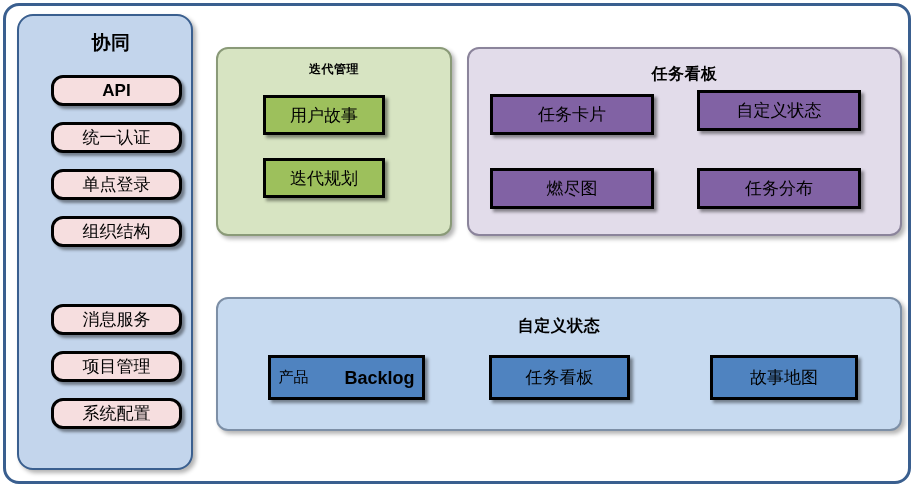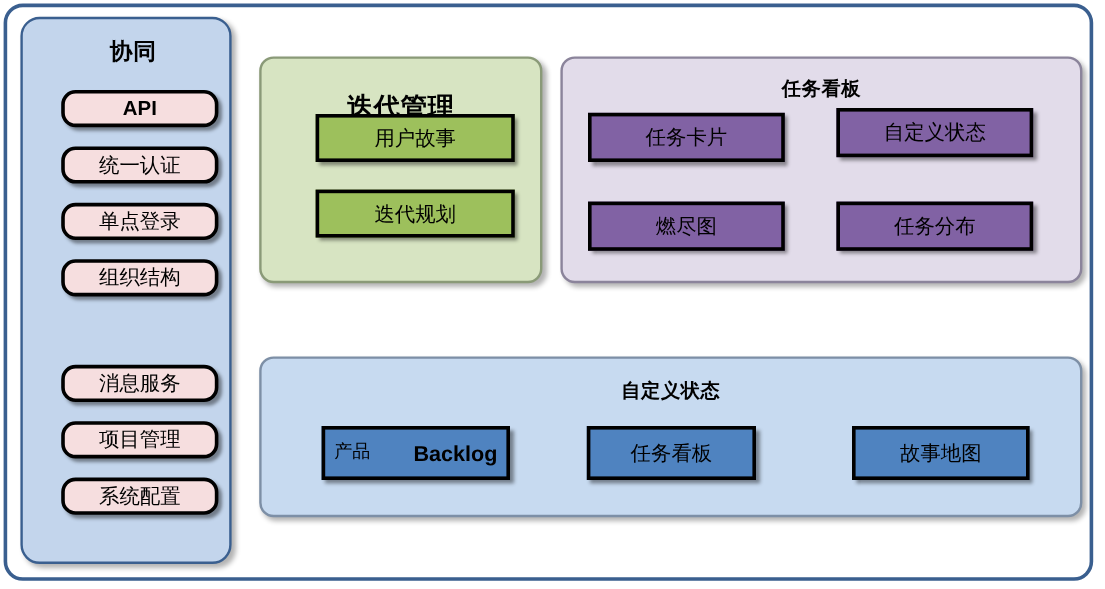--- a/index.html
+++ b/index.html
@@ -71,22 +71,22 @@
   
   .group-iteration {
     left: 216px;
     top: 47px;
     width: 236px;
     height: 189px;
     background: #d7e4c2;
     border-color: #8a9a78;
   }
   .group-iteration .group-title {
-    top: 26px;
-    font-size: 22px;
+    top: 12px;
+    font-size: 12px;
   }
 
   
   .group-taskboard {
     left: 467px;
     top: 47px;
     width: 435px;
     height: 189px;
     background: #e2dcea;
     border-color: #8b849b;
@@ -137,21 +137,21 @@
   .box-sidebar.api {
     font-family: "Liberation Sans", "DejaVu Sans", sans-serif;
     font-weight: bold;
     font-size: 17px;
   }
 
   
   .box-green {
     background: #9dc05c;
     font-size: 17px;
-    width: 166px;
+    width: 122px;
     height: 40px;
     left: 263px;
   }
 
   
   .box-purple {
     background: #8162a4;
     font-size: 17px;
     width: 164px;
     height: 41px;

